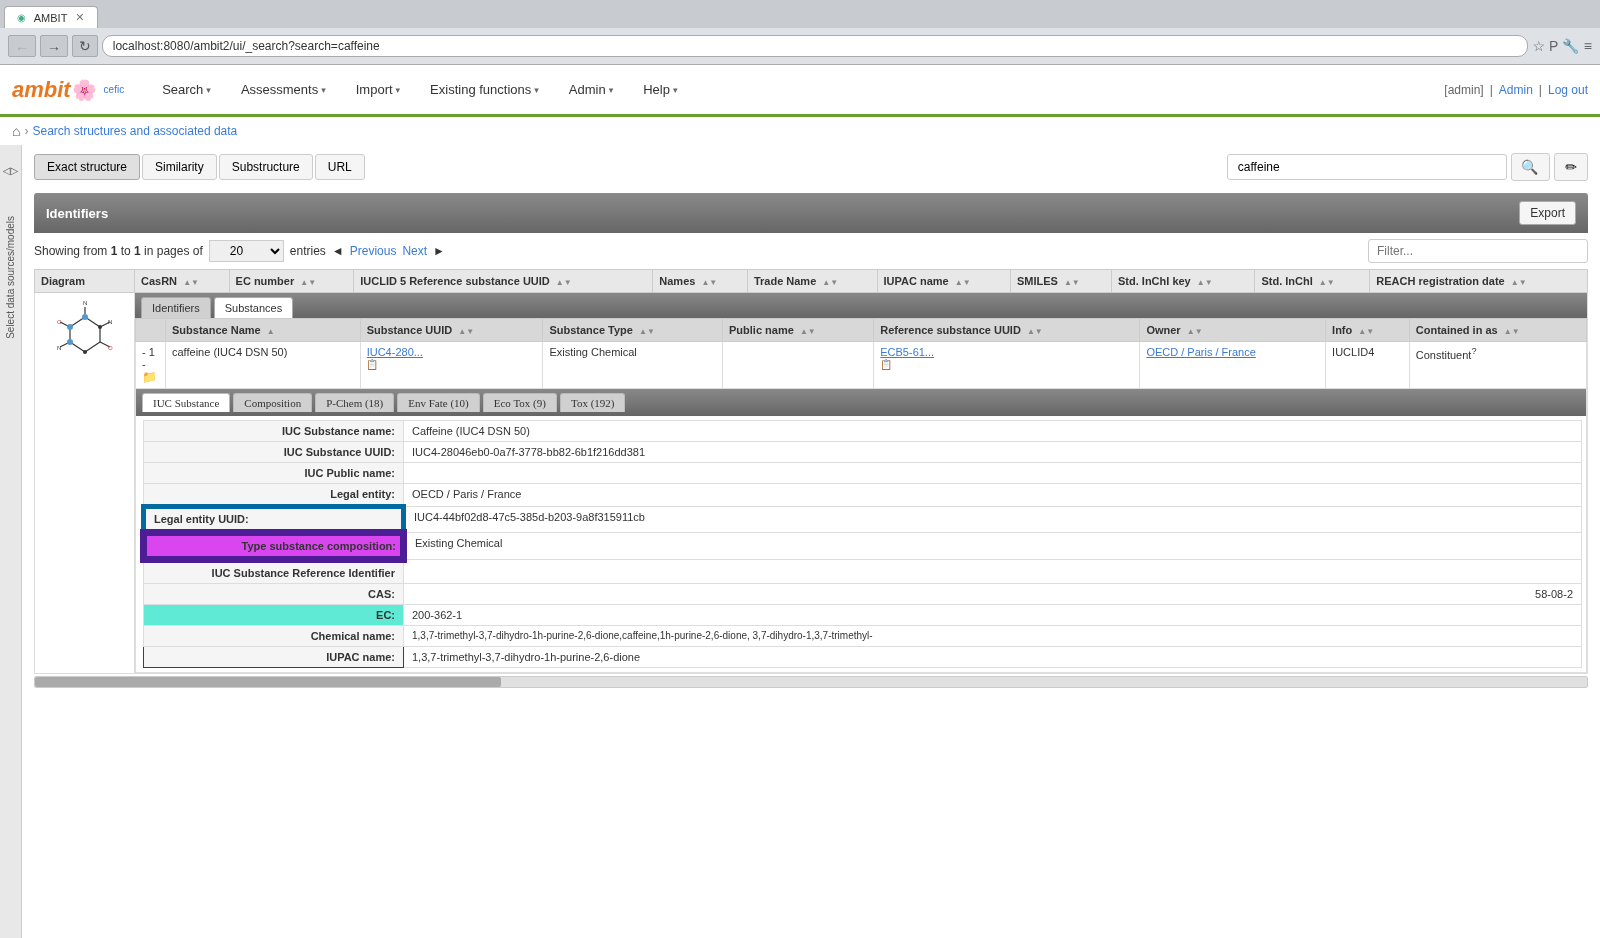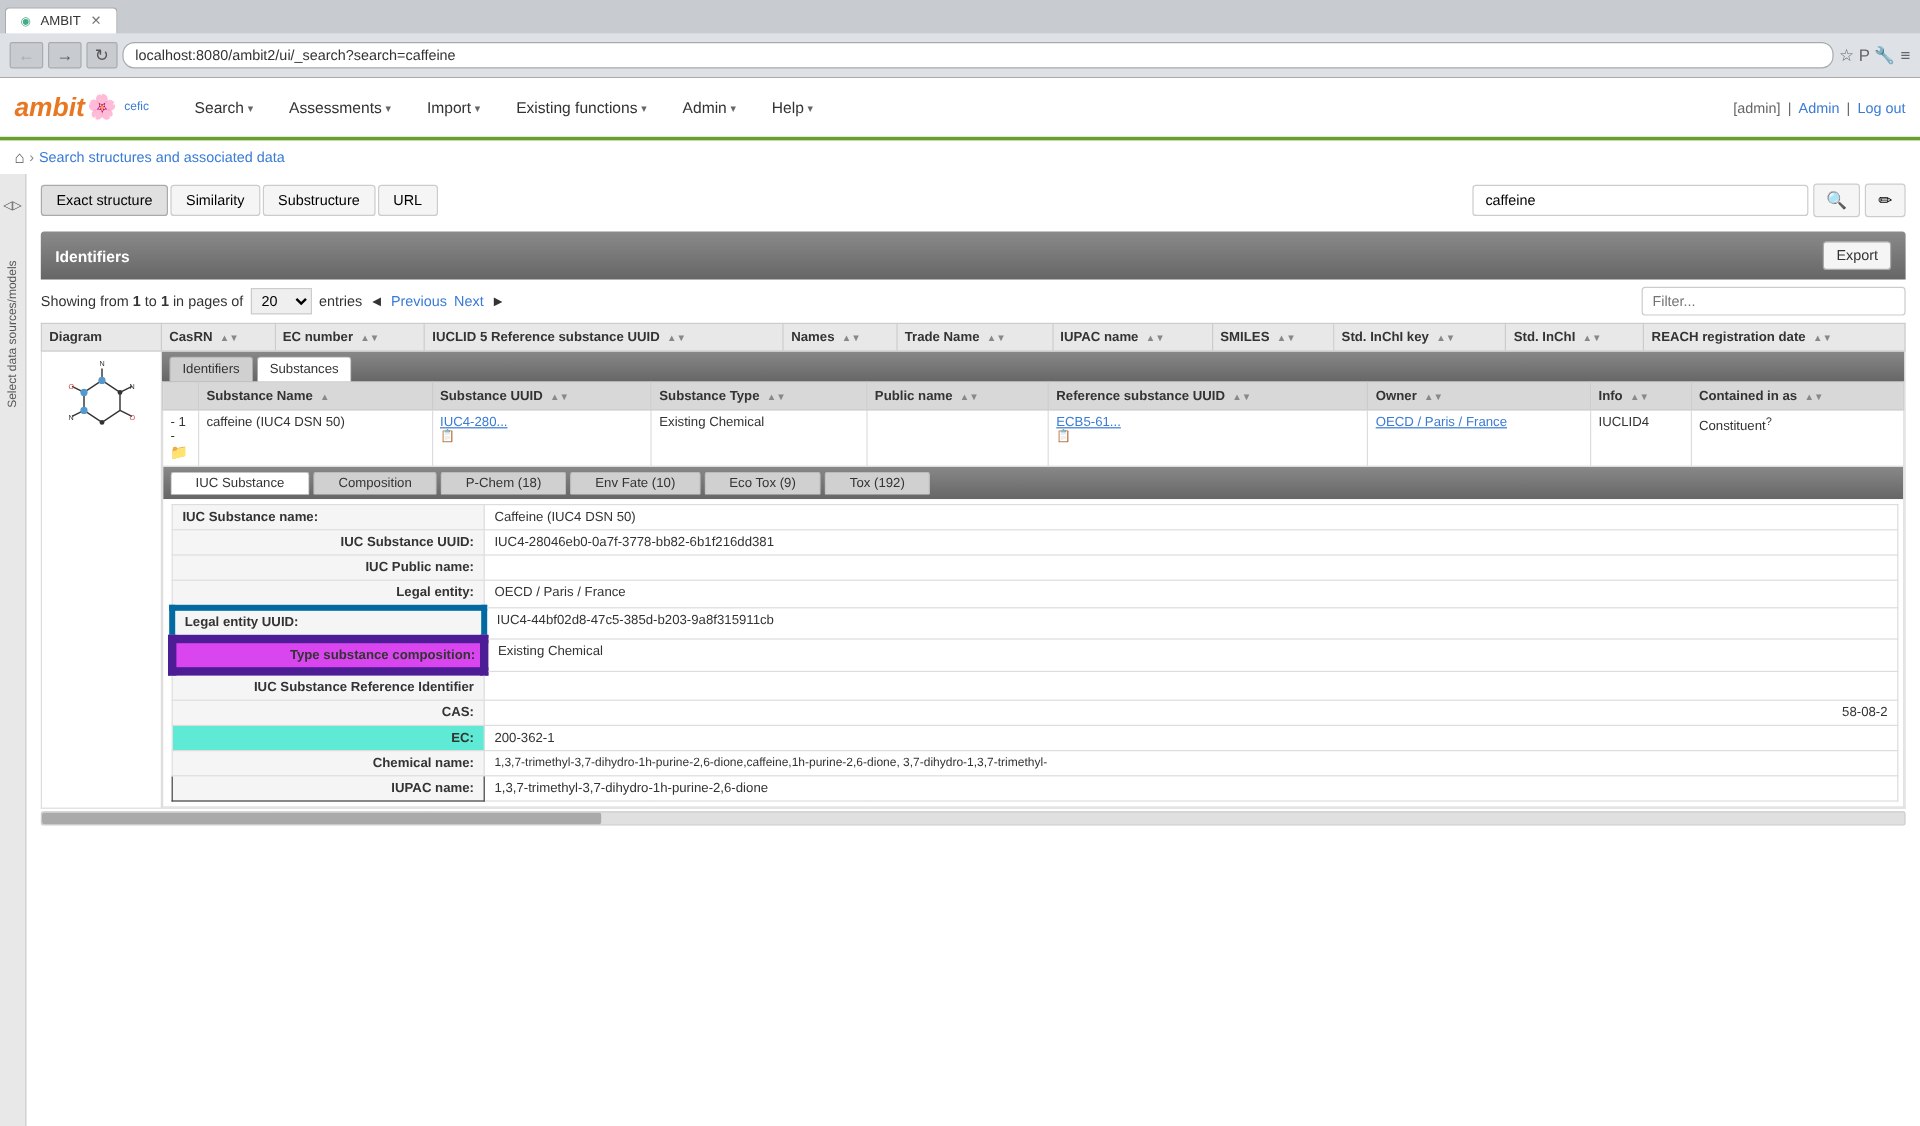--- a/index.html
+++ b/index.html
@@ -58,21 +58,21 @@
     .edit-btn { padding: 5px 10px; border: 1px solid #ccc; background: #f5f5f5; cursor: pointer; font-size: 14px; border-radius: 3px; }
 
     
     .section-header { background: linear-gradient(to bottom, #8a8a8a, #666); color: #fff; padding: 8px 12px; display: flex; align-items: center; justify-content: space-between; border-radius: 3px 3px 0 0; }
     .section-title { font-size: 13px; font-weight: bold; }
     .export-btn { padding: 4px 10px; background: #f5f5f5; color: #333; border: 1px solid #aaa; cursor: pointer; font-size: 12px; border-radius: 3px; }
 
     
     .pagination-bar { display: flex; align-items: center; gap: 6px; padding: 6px 0; font-size: 12px; }
     .pagination-bar strong { font-weight: bold; }
-    .page-size-select { padding: 2px 4px; border: 1px solid #ccc; font-size: 12px; }
+    .page-size-select { padding: 2px 16px; border: 1px solid #ccc; font-size: 12px; }
     .pagination-btn { color: #3a7bd5; text-decoration: none; cursor: pointer; font-size: 12px; display: flex; align-items: center; gap: 2px; }
     .filter-input { margin-left: auto; padding: 4px 8px; border: 1px solid #ccc; font-size: 12px; width: 220px; border-radius: 3px; }
 
     
     .main-table { width: 100%; border-collapse: collapse; font-size: 11px; }
     .main-table th { background: #e8e8e8; border: 1px solid #ccc; padding: 5px 6px; text-align: left; font-size: 11px; font-weight: bold; white-space: nowrap; }
     .main-table th.sortable { cursor: pointer; }
     .sort-arrows { display: inline-flex; flex-direction: column; margin-left: 3px; font-size: 8px; color: #888; line-height: 1; }
     .main-table td { border: 1px solid #ddd; padding: 4px 6px; vertical-align: top; }
     .sub-tab { padding: 4px 10px; background: #d0d0d0; border-radius: 3px 3px 0 0; font-size: 11px; cursor: pointer; color: #333; border: 1px solid #aaa; border-bottom: none; }
@@ -91,21 +91,21 @@
     .molecule-svg { width: 80px; height: 80px; }
 
     
     .h-scroll { height: 12px; background: #e0e0e0; width: 100%; margin-top: 2px; border: 1px solid #ccc; border-radius: 2px; overflow: hidden; }
     .h-scroll-thumb { height: 100%; width: 30%; background: #aaa; border-radius: 2px; }
 
     .row-number { color: #333; font-size: 11px; }
     .folder-icon { cursor: pointer; font-size: 12px; color: #666; }
 
     .tabs-row-sub { display: flex; gap: 3px; padding: 4px 6px; background: linear-gradient(to bottom, #888, #666); }
-    .tab-sub { padding: 3px 20px; background: #d0d0d0; border-radius: 3px 3px 0 0; font-size: 11px; cursor: pointer; border: 1px solid #bbb; border-bottom: none; }
+    .tab-sub { padding: 3px 10px; background: #d0d0d0; border-radius: 3px 3px 0 0; font-size: 11px; cursor: pointer; border: 1px solid #bbb; border-bottom: none; font-family: Liberation Serif, serif; }
     .tab-sub.active { background: #fff; color: #333; }
 
     .detail-section { padding: 4px; background: #fff; }
   </style>
 </head>
 <body>
 
 <div class="browser-chrome">
   <div class="browser-tabs">
     <div class="browser-tab">
@@ -322,21 +322,21 @@
                           <div class="tab-sub">P-Chem (18)</div>
                           <div class="tab-sub">Env Fate (10)</div>
                           <div class="tab-sub">Eco Tox (9)</div>
                           <div class="tab-sub">Tox (192)</div>
                         </div>
 
                         <div class="detail-section">
                           <table style="width:100%; border-collapse:collapse; font-size:11px;">
                             <tbody>
                                 <tr>
-                              <td style="text-align:left; font-weight:bold; width:260px; background:#f5f5f5; border:1px solid #ddd; padding:4px 8px;">IUC Substance name:</td>
+                              <td style="text-align:right; font-weight:bold; width:260px; background:#f5f5f5; border:1px solid #ddd; padding:4px 8px;">IUC Substance name:</td>
                               <td style="background:#fff; border:1px solid #ddd; padding:4px 8px;">Caffeine (IUC4 DSN 50)</td>
                             </tr>
                             <tr>
                               <td style="text-align:right; font-weight:bold; width:260px; background:#f5f5f5; border:1px solid #ddd; padding:4px 8px;">IUC Substance UUID:</td>
                               <td style="background:#fff; border:1px solid #ddd; padding:4px 8px;">IUC4-28046eb0-0a7f-3778-bb82-6b1f216dd381</td>
                             </tr>
                             <tr>
                               <td style="text-align:right; font-weight:bold; width:260px; background:#f5f5f5; border:1px solid #ddd; padding:4px 8px;">IUC Public name:</td>
                               <td style="background:#fff; border:1px solid #ddd; padding:4px 8px;"></td>
                             </tr>

